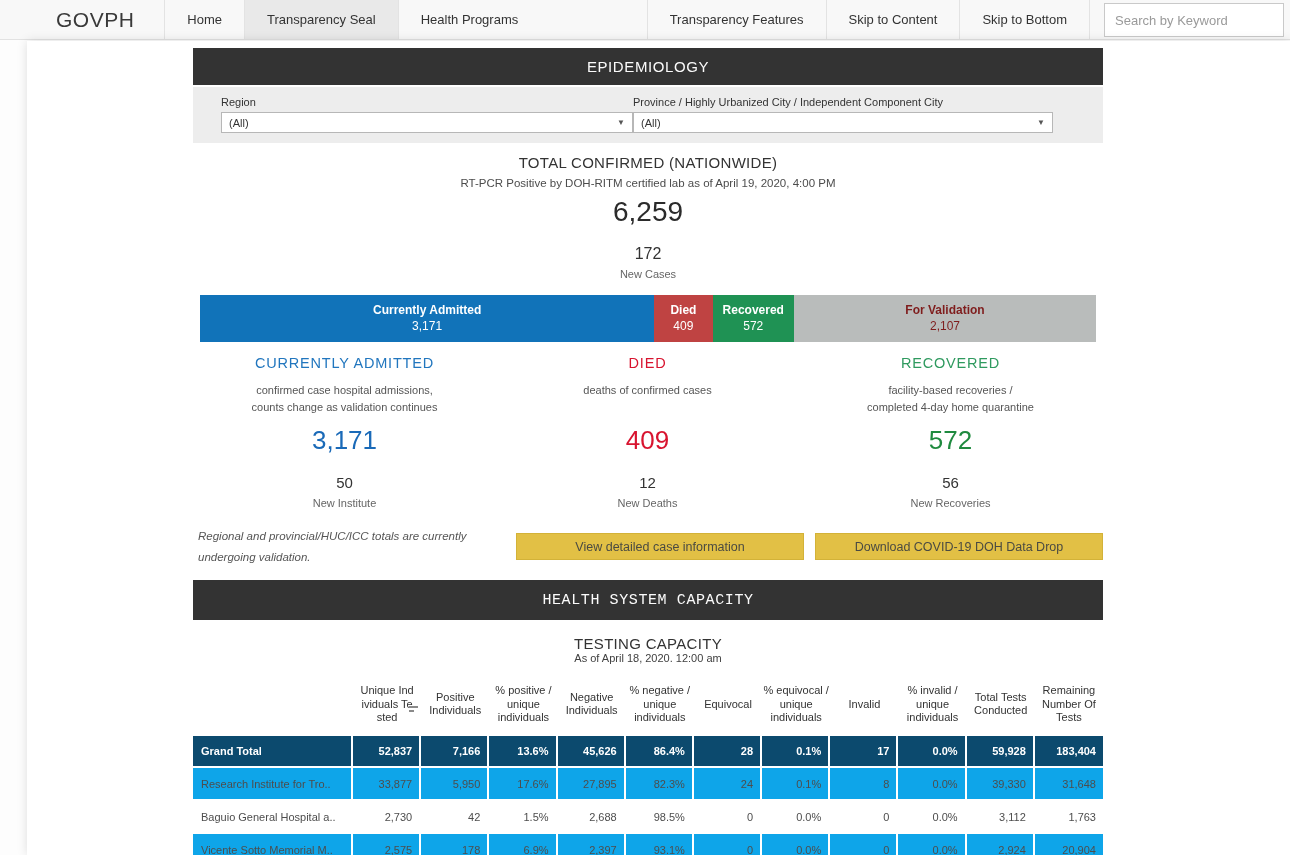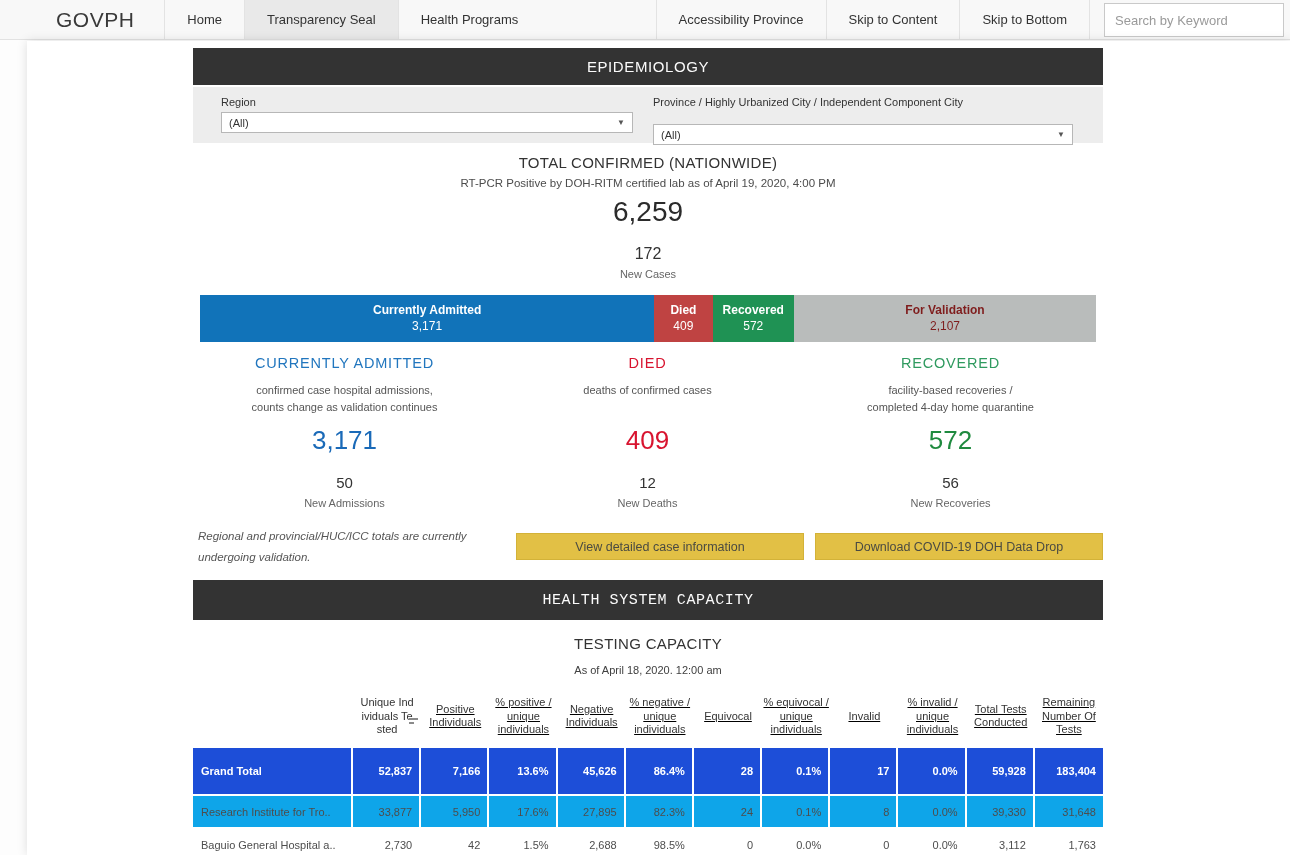--- a/index.html
+++ b/index.html
@@ -27,21 +27,21 @@
   .dash { position:absolute; left:166px; top:7px; width:910px; }
 
   .banner { height:37px; background:#333333; color:#fbfbfb; display:flex;
     align-items:center; justify-content:center; font-size:15px; letter-spacing:.6px; }
   .banner.tall { height:40px; margin-top:13px;font-family:Liberation Mono, monospace; }
 
   
   .filters { margin-top:2px; height:56px; background:#ededed; display:flex; }
   .filter { display:flex; flex-direction:column; }
   .filter.region { margin-left:28px; width:412px; }
-  .filter.province { margin-left:20px; width:420px;gap:12px; }
+  .filter.province { width:420px; }
   .filter-label { font-size:11px; color:#333; margin-top:9px; }
   .dropdown { margin-top:4px; height:21px; background:#fff; border:1px solid #b7b7b7;
     display:flex; align-items:center; font-size:11px; color:#333; padding:4px 7px; cursor:pointer; }
   .dropdown .caret { margin-left:auto; font-size:8px; color:#555; }
 
   
   .total-block { text-align:center; }
   .total-title { margin-top:11px; font-size:15px; color:#333; letter-spacing:.3px; }
   .total-sub { margin-top:6px; font-size:11.5px; color:#4c4c4c; }
   .total-value { margin-top:7px; font-size:28px; color:#2b2b2b; }
@@ -78,53 +78,53 @@
   
   .actions { display:flex; margin-top:17px; align-items:flex-end; }
   .note { width:312px; padding-left:5px; font-size:11.5px; font-style:italic;
     color:#555; line-height:1.8; }
   .btn { flex:1; height:27px; align-self:center; background:#e2c045; border:1px solid #d3b238;
     color:#4a4a42; font-size:12.5px; display:flex; align-items:center; justify-content:center;
     cursor:pointer; margin-left:11px; }
 
   
   .testing-title { margin-top:15px; text-align:center; font-size:15px; color:#333; letter-spacing:.3px; }
-  .as-of { margin-top:12px; text-align:center; font-size:11px; color:#404040; }
+  .as-of { text-align:center; font-size:11px; color:#404040; }
 
   .cap-table { margin-top:8px; }
   .trow { display:grid; grid-template-columns:160px repeat(11, 1fr); }
-  .thead { min-height:64px; align-items:center;text-decoration:underline; }
+  .thead { min-height:64px; align-items:center; }
   .th { font-size:11px; color:#333; text-align:center; padding:2px 1px; line-height:1.25;
     align-self:center; position:relative; cursor:pointer; }
   .th .wrap-narrow { display:inline-block; width:54px; word-break:break-all; }
   .sort-icon { position:absolute; right:3px; top:24px; width:9px; height:7px; }
   .sort-icon i { display:block; background:#8a8a8a; height:2px; margin-bottom:2px; }
   .sort-icon i.b1 { width:9px; } .sort-icon i.b2 { width:5px; }
 
-  .trow.total { background:#1d4ed8; height:46px; align-items:center; }
+  .trow.total { background:#0c4a6e; height:30px; align-items:center; }
   .trow.total .td { color:#fff; font-weight:bold; }
   .trow.data { height:31px; align-items:center; margin-top:2px; }
   .trow.data.alt { background:#0ea5e9; }
   .td { font-size:11px; color:#4d4d4d; text-align:right; padding:0 7px 0 2px;
     border-right:2px solid #fff; height:100%; display:flex; align-items:center;
     justify-content:flex-end; cursor:pointer; }
   .td.label { justify-content:flex-start; text-align:left; padding-left:8px; white-space:nowrap;
     overflow:hidden; }
   .td:last-child { border-right:none; }
 </style>
 </head>
 <body>
 
 <div class="nav">
   <div class="nav-logo">GOVPH</div>
   <div class="nav-item">Home</div>
   <div class="nav-item active">Transparency Seal</div>
   <div class="nav-item">Health Programs</div>
   <div class="nav-spacer"></div>
-  <div class="nav-item">Accessibility Province</div>
+  <div class="nav-item">Transparency Features</div>
   <div class="nav-item">Skip to Content</div>
   <div class="nav-item">Skip to Bottom</div>
   <input class="nav-search" type="text" placeholder="Search by Keyword" style="">
 </div>
 
 <div class="sheet">
 <div class="dash">
 
   <div class="banner">EPIDEMIOLOGY</div>
 
@@ -174,21 +174,21 @@
 
   <div class="cols">
     <div class="col admitted">
       <div class="col-heading">CURRENTLY ADMITTED</div>
       <div class="col-desc">
         <div>confirmed case hospital admissions,</div>
         <div>counts change as validation continues</div>
       </div>
       <div class="col-value">3,171</div>
       <div class="col-new">50</div>
-      <div class="col-new-label">New Admissions</div>
+      <div class="col-new-label">New Institute</div>
     </div>
     <div class="col died">
       <div class="col-heading">DIED</div>
       <div class="col-desc">
         <div>deaths of confirmed cases</div>
       </div>
       <div class="col-value">409</div>
       <div class="col-new">12</div>
       <div class="col-new-label">New Deaths</div>
     </div>

